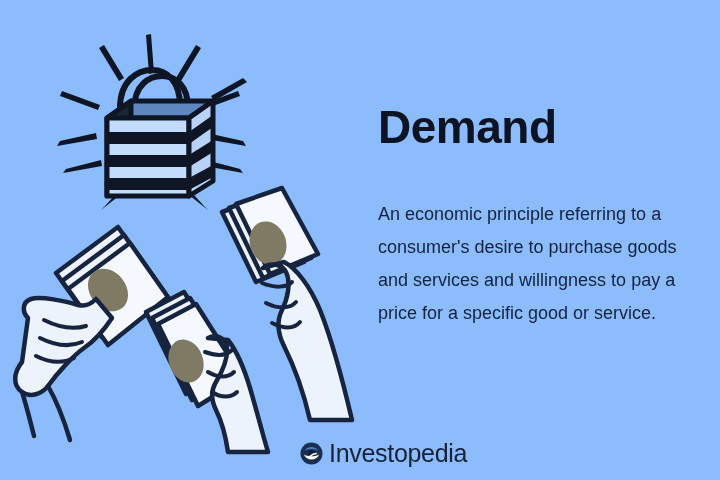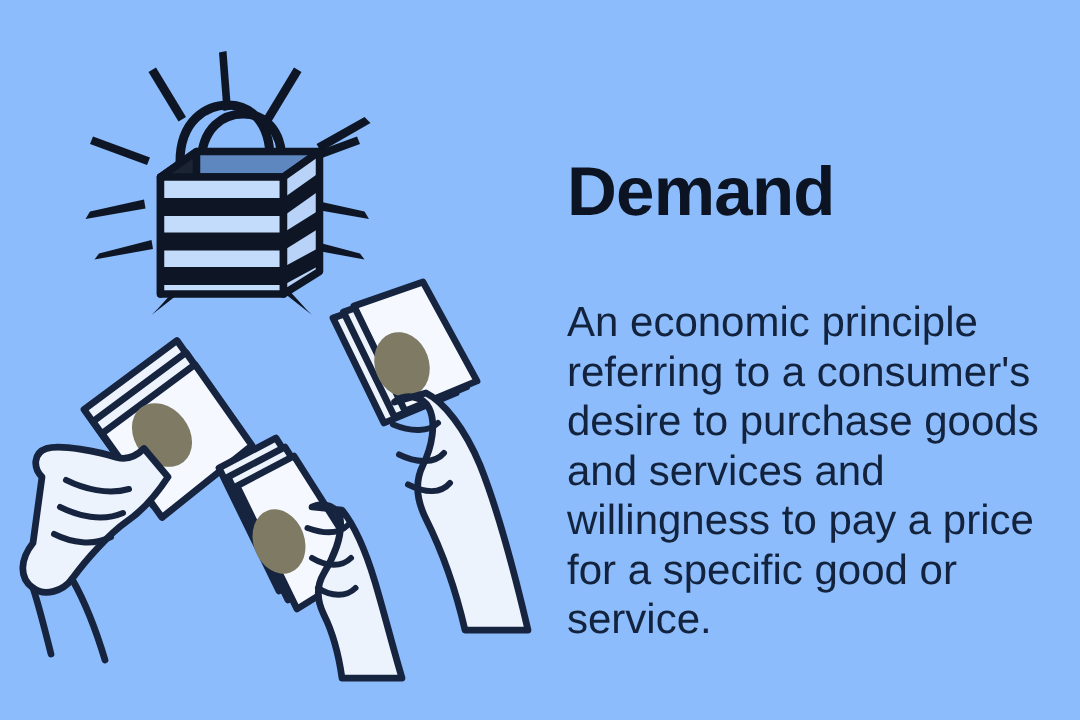--- a/index.html
+++ b/index.html
@@ -32,21 +32,21 @@
     margin-top:12px;
   }
   .phonetic{
     position:absolute;left:2px;top:146px;
     font-size:17px;font-style:italic;font-weight:400;
     color:#12203A;
     font-family:"Liberation Sans", sans-serif;
   }
   .definition{
     position:absolute;left:0;top:198px;width:326px;
-    font-size:28px;line-height:33px;font-weight:400;
+    font-size:18px;line-height:33px;font-weight:400;
     color:#13233E;
     font-family:"Liberation Sans", sans-serif;
   }
   
   .logo{
     position:absolute;left:300px;top:441px;
     display:flex;align-items:center;gap:6px;
   }
   .logo-mark{width:23px;height:23px;display:block;}
   .logo-text{
@@ -163,14 +163,24 @@
       </g>
 
     </svg>
   </div>
 
   <div class="textcol">
     <div class="title">Demand</div>
     <div class="definition">An economic principle referring to a consumer's desire to purchase goods and services and willingness to pay a price for a specific good or service.</div>
   </div>
 
+  <div class="logo">
+    <svg class="logo-mark" viewBox="0 0 48 48">
+      <circle cx="24" cy="24" r="23" fill="#1B2F52"></circle>
+      <path d="M8 26 C14 40, 34 40, 40 26 C34 31, 14 31, 8 26 Z" fill="#FFFFFF"></path>
+      <path d="M10 18 C16 8, 32 8, 38 18 C31 14, 17 14, 10 18 Z" fill="#4B7BBF"></path>
+      <circle cx="24" cy="22" r="6" fill="#0F1E36"></circle>
+      <path d="M21 30 C25 26, 29 24, 34 24" stroke="#FFFFFF" stroke-width="3" fill="none" stroke-linecap="round"></path>
+    </svg>
+    <span class="logo-text">Investopedia</span>
+  </div>
 
 </div>
 
 </body></html>

